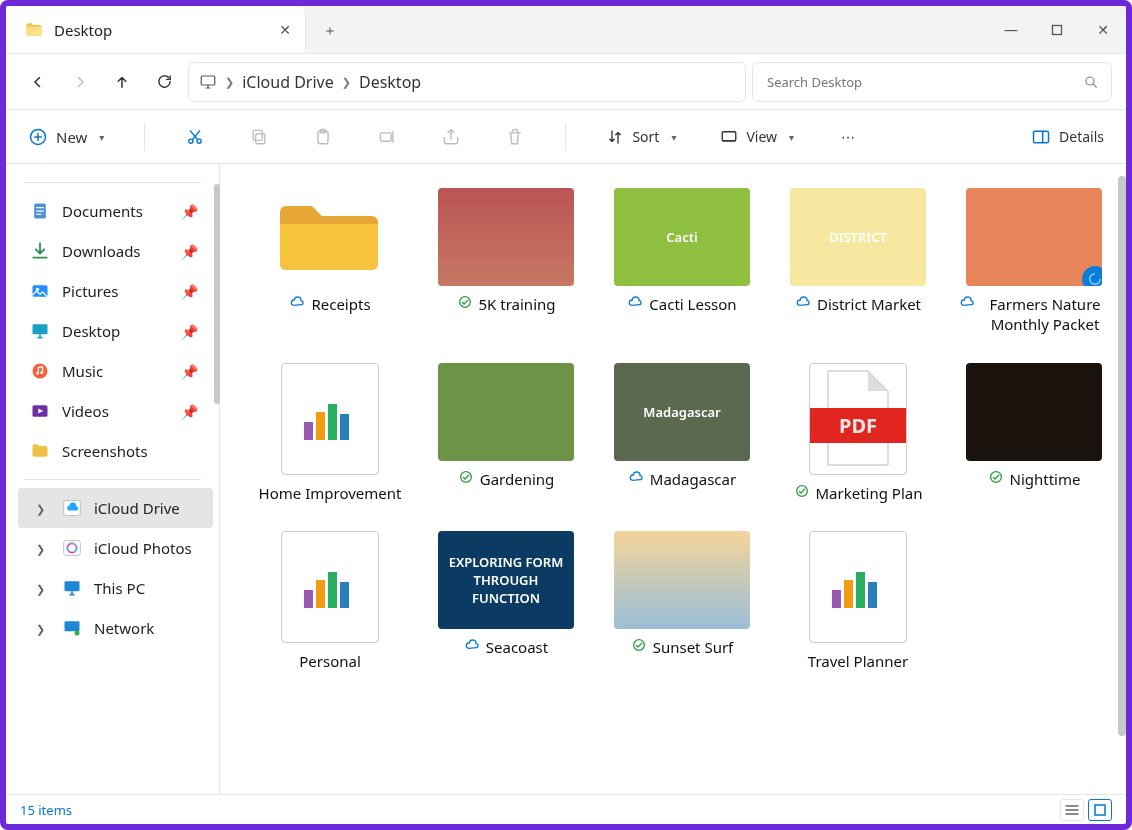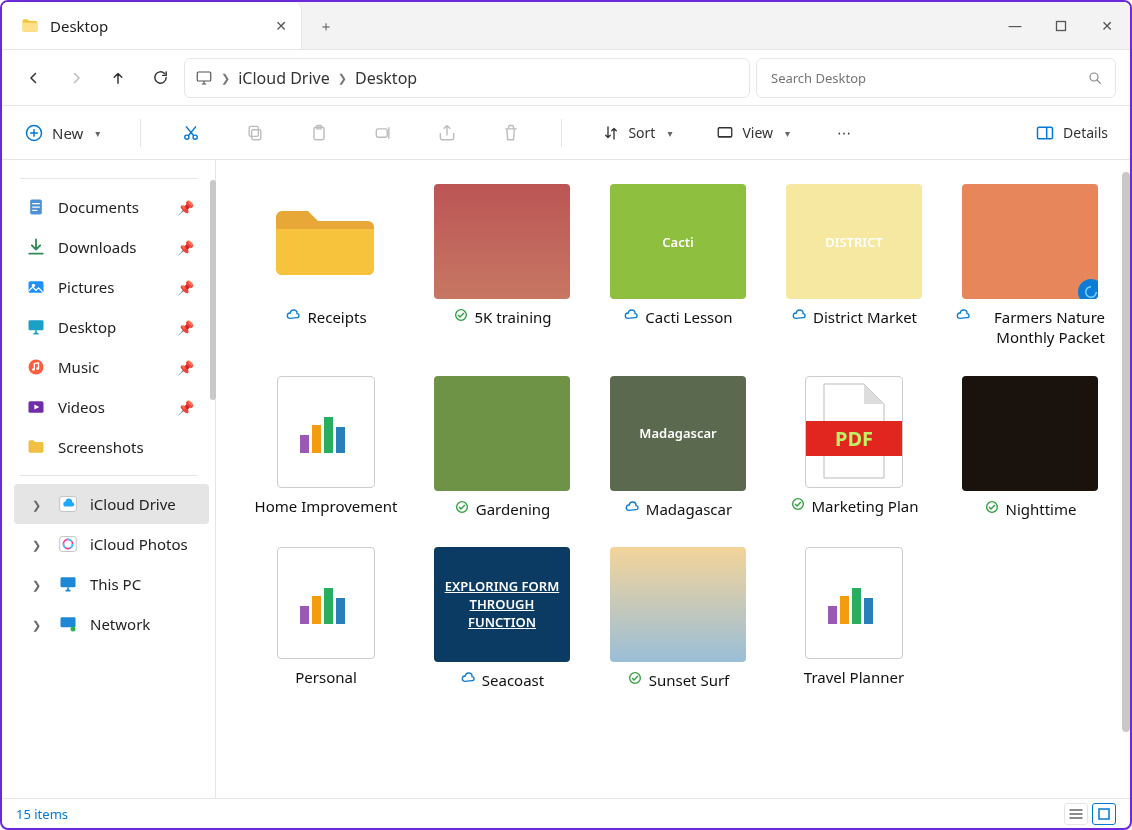--- a/index.html
+++ b/index.html
@@ -2,21 +2,21 @@
 <html><head>
 <meta charset="utf-8">
 <style>
   :root{
     --bg:#ffffff; --muted:#f3f3f3; --border:#e5e5e5; --text:#1f1f1f;
     --sub:#6b6b6b; --accent:#0078d4; --hover:#ececec; --sel:#e5e5e5;
     --side-w:214px;
   }
   *{box-sizing:border-box;font-family:"Segoe UI",system-ui,sans-serif;}
   body{margin:0;background:#fff;color:var(--text);font-size:14px;}
-  .window{width:1132px;height:830px;border:2px solid #6d28d9;border-radius:8px;overflow:hidden;background:#fff;display:flex;flex-direction:column;}
+  .window{width:1132px;height:830px;border:6px solid #6d28d9;border-radius:8px;overflow:hidden;background:#fff;display:flex;flex-direction:column;}
   
   .titlebar{height:48px;background:var(--muted);display:flex;align-items:stretch;border-bottom:1px solid var(--border);}
   .tab{display:flex;align-items:center;gap:10px;background:#fff;border-top-right-radius:8px;padding:0 14px 0 18px;min-width:300px;border-right:1px solid var(--border);}
   .tab .folder-ico{width:20px;height:20px;}
   .newtab{width:48px;display:flex;align-items:center;justify-content:center;color:#555;}
   .winctrls{margin-left:auto;display:flex;}
   .winctrls div{width:46px;display:flex;align-items:center;justify-content:center;color:#555;font-size:14px;}
   
   .addr{height:56px;background:#fff;display:flex;align-items:center;gap:6px;padding:0 14px;border-bottom:1px solid var(--border);}
   .navbtn{width:36px;height:36px;border-radius:4px;display:flex;align-items:center;justify-content:center;color:#333;}
@@ -39,24 +39,24 @@
   .sidebar hr{border:none;border-top:1px solid var(--border);margin:8px 18px;}
   .side-item{display:flex;align-items:center;height:40px;padding:0 14px 0 18px;gap:12px;font-size:15px;color:#222;border-radius:4px;margin:0 6px;}
   .side-item.selected{background:var(--sel);}
   .side-item .pin{margin-left:auto;color:#8a8a8a;font-size:14px;}
   .side-item .exp{width:14px;color:#666;font-size:11px;}
   .side-sub{padding-left:6px;}
   .sb-ico{width:20px;height:20px;display:flex;align-items:center;justify-content:center;}
   .content{flex:1;overflow:auto;padding:24px 26px 0 30px;}
   .grid{display:grid;grid-template-columns:repeat(5,160px);gap:28px 16px;}
   .item{display:flex;flex-direction:column;align-items:center;width:160px;}
-  .thumb{width:136px;height:115px;background:#ddd;border-radius:4px;display:flex;align-items:center;justify-content:center;overflow:hidden;font-size:12px;color:#fff;font-weight:600;}
+  .thumb{width:136px;height:98px;background:#ddd;border-radius:4px;display:flex;align-items:center;justify-content:center;overflow:hidden;font-size:12px;color:#fff;font-weight:600;}
   .thumb.folder{background:none;}
   .thumb.doc{background:#fff;border:1px solid #ccc;width:98px;height:112px;}
-  .cap{display:flex;align-items:flex-start;gap:6px;margin-top:8px;font-size:15px;color:#111;line-height:1.35;text-align:right;max-width:150px;}
+  .cap{display:flex;align-items:flex-start;gap:6px;margin-top:8px;font-size:15px;color:#111;line-height:1.35;text-align:center;max-width:150px;}
   .cap .sync{flex:none;width:16px;height:16px;}
   .caption-text{overflow-wrap:anywhere;}
   
   .status{height:30px;border-top:1px solid var(--border);display:flex;align-items:center;padding:0 14px;color:var(--accent);font-size:13px;gap:8px;}
   .status .viewsw{margin-left:auto;display:flex;gap:4px;}
   .vbtn{width:24px;height:22px;border:1px solid var(--border);border-radius:3px;display:flex;align-items:center;justify-content:center;color:#666;}
   .vbtn.active{color:var(--accent);border-color:var(--accent);}
   
   svg{display:block;}
   .scrollhint{position:absolute;right:-1px;top:20px;width:6px;height:220px;background:#c8c8c8;border-radius:3px;}
@@ -451,21 +451,21 @@
                 </span>
       <span class="caption-text">Madagascar</span>
               </div>
             </div>
             <div class="item">
               <div class="thumb doc" style="height:112px;position:relative;">
       <svg viewBox="0 0 80 100" width="80" height="100">
                   <path fill="#fff" stroke="#bbb" d="M10 2h40l20 20v74H10z"></path>
                   <path fill="#ddd" d="M50 2l20 20H50z"></path>
                 </svg>
-      <div style="position:absolute;top:44px;left:-6px;right:-6px;background:#e0261e;color:#bef264;font-weight:700;font-size:20px;text-align:center;padding:4px 0;">PDF</div>
+      <div style="position:absolute;top:44px;left:-6px;right:-6px;background:#e0261e;color:#e5e5e5;font-weight:700;font-size:20px;text-align:center;padding:4px 0;">PDF</div>
               </div>
               <div class="cap">
       <span class="sync">
                   <svg width="16" height="16" viewBox="0 0 24 24">
                     <circle cx="12" cy="12" r="8" fill="none" stroke="#2e9e3f" stroke-width="2"></circle>
                     <path d="M8 12.5l2.5 2.5L16 9.5" fill="none" stroke="#2e9e3f" stroke-width="2" stroke-linecap="round"></path>
                   </svg>
                 </span>
       <span class="caption-text">Marketing Plan</span>
               </div>
@@ -490,21 +490,21 @@
                   <rect x="28" y="10" width="9" height="36" fill="#27ae60"></rect>
                   <rect x="40" y="20" width="9" height="26" fill="#2980b9"></rect>
                 </svg>
               </div>
               <div class="cap">
 
       <span class="caption-text">Personal</span>
               </div>
             </div>
             <div class="item">
-              <div class="thumb" style="background:#0b3a63;position:relative;text-decoration:underline;">
+              <div class="thumb" style="background:#0b3a63;position:relative;">
                 <div style="font-size:13px;text-align:center;padding:4px;">EXPLORING FORM THROUGH FUNCTION</div>
               </div>
               <div class="cap">
       <span class="sync">
                   <svg width="16" height="16" viewBox="0 0 24 24">
                     <path d="M7 17a4 4 0 0 1 1-8 5 5 0 0 1 10 1 3 3 0 0 1 0 6z" fill="none" stroke="#0b7dd6" stroke-width="2"></path>
                   </svg>
                 </span>
       <span class="caption-text">Seacoast</span>
               </div>

